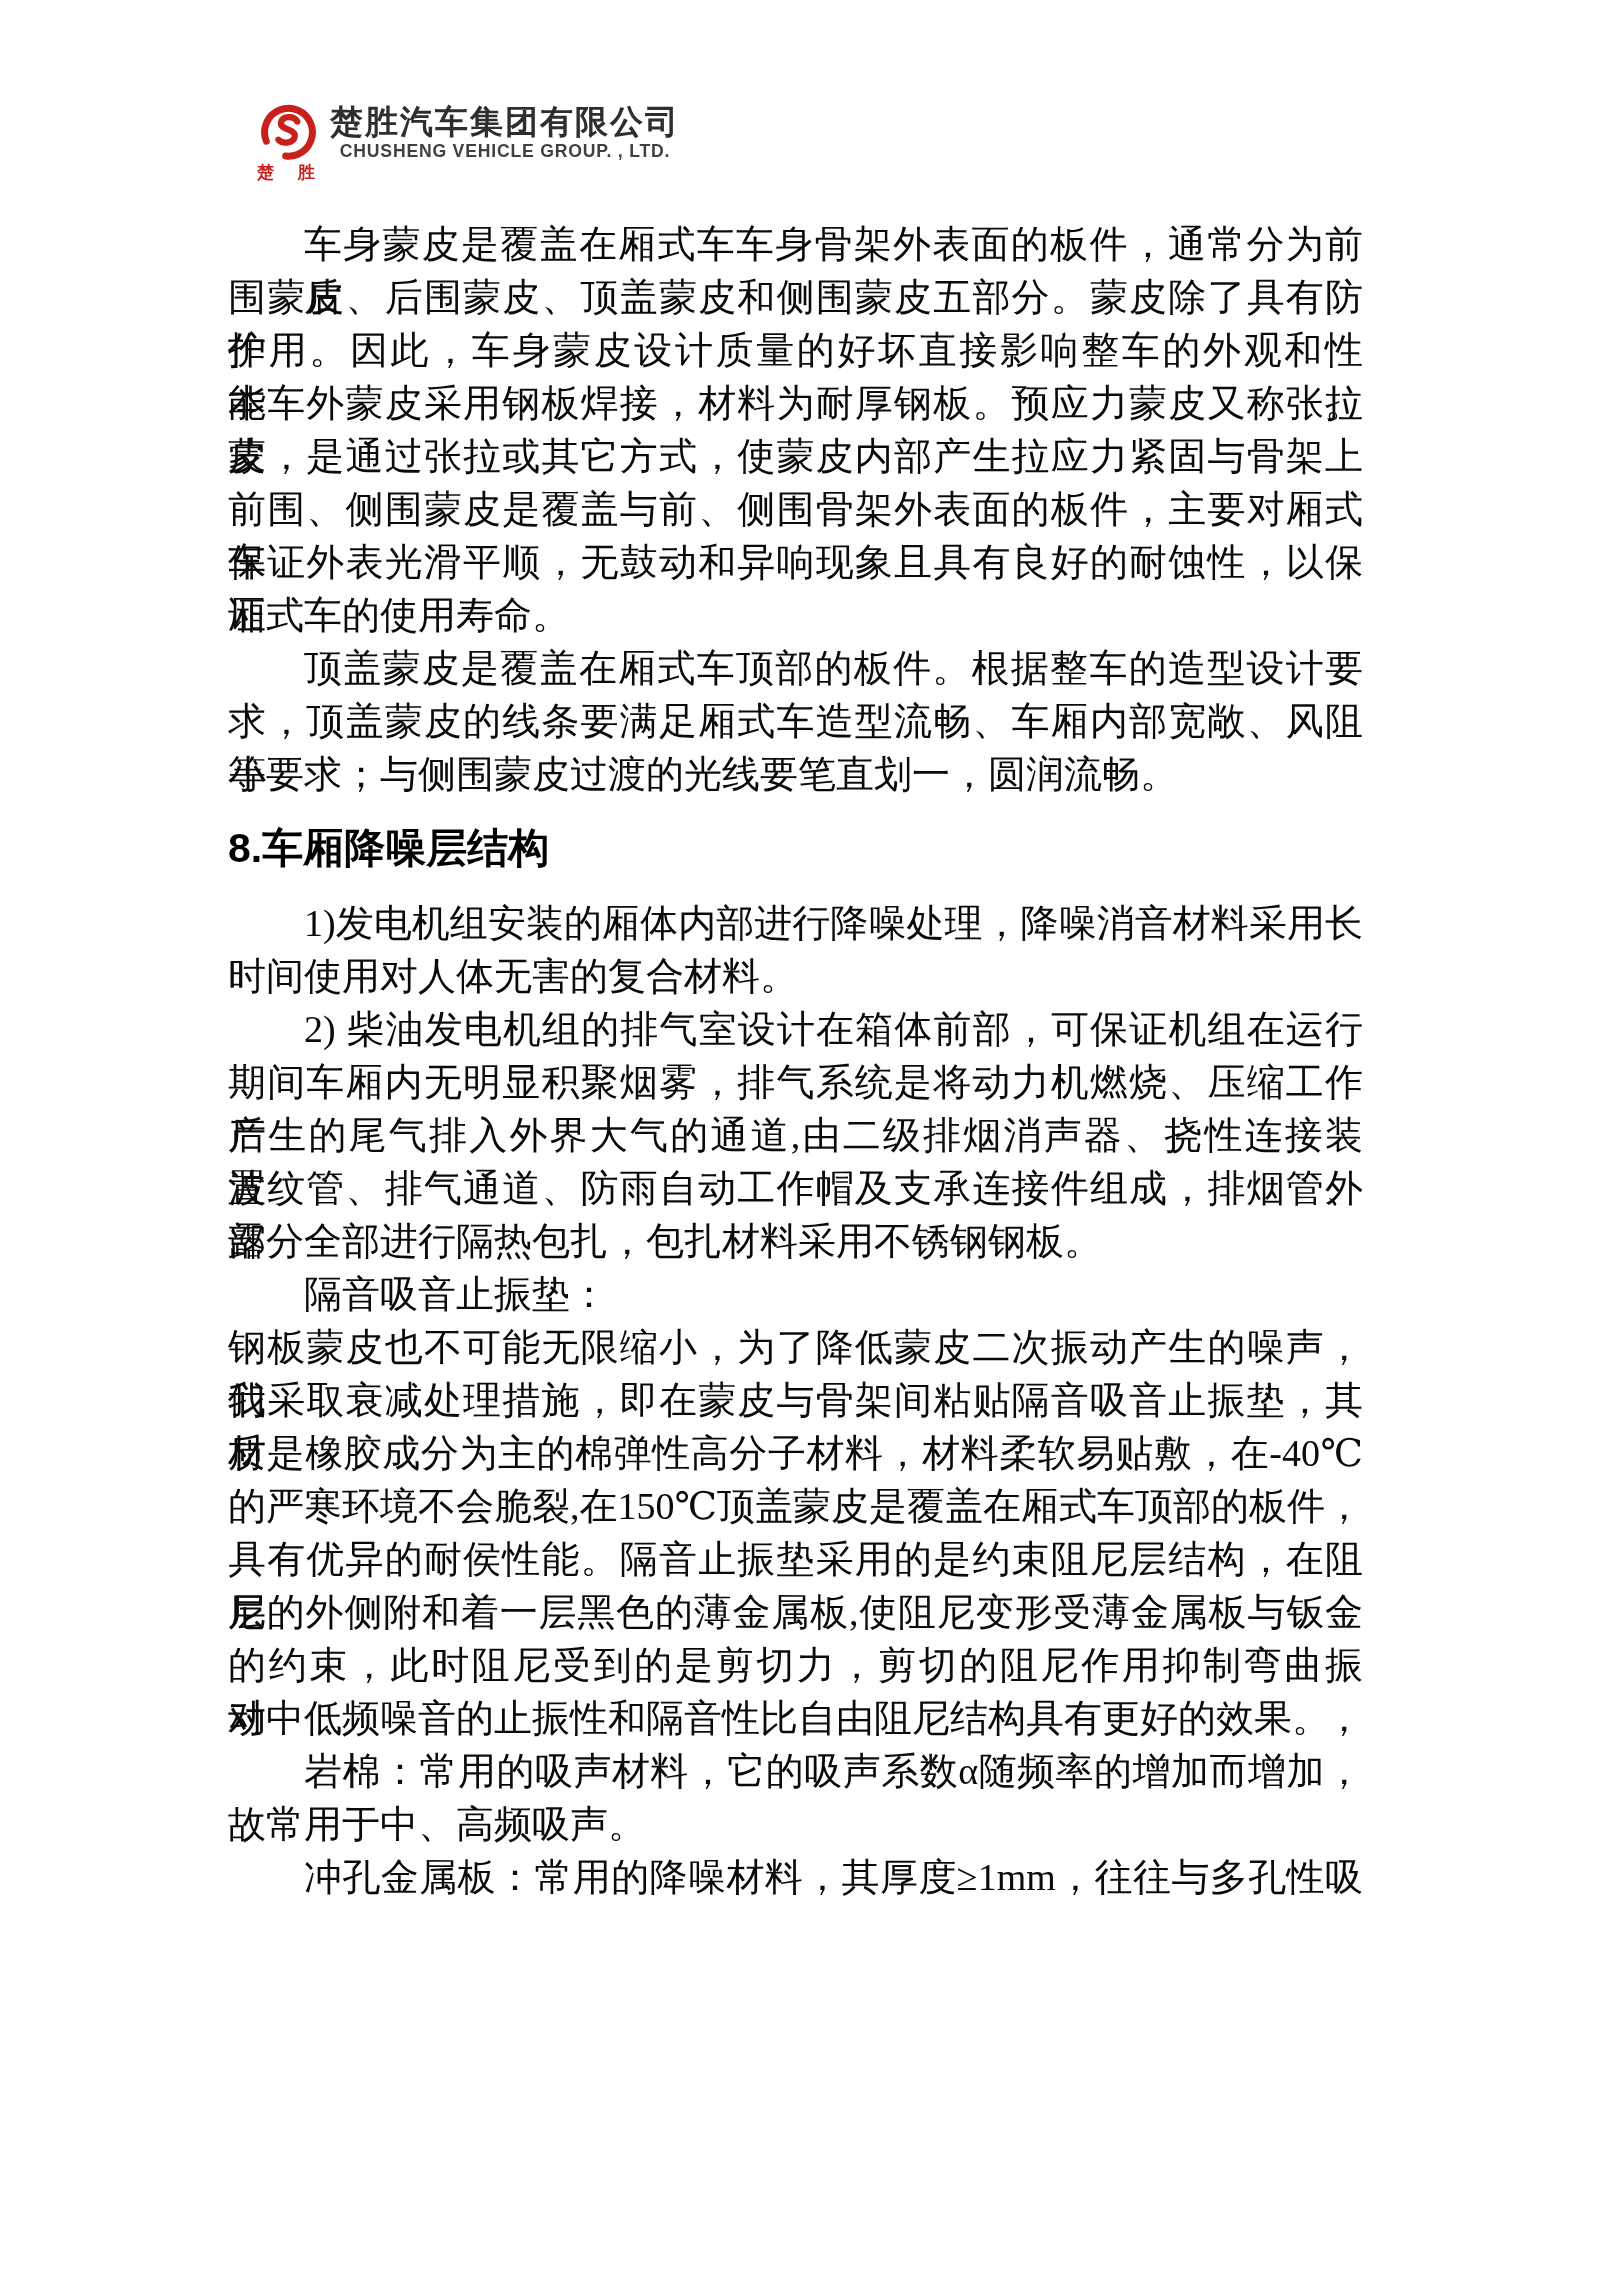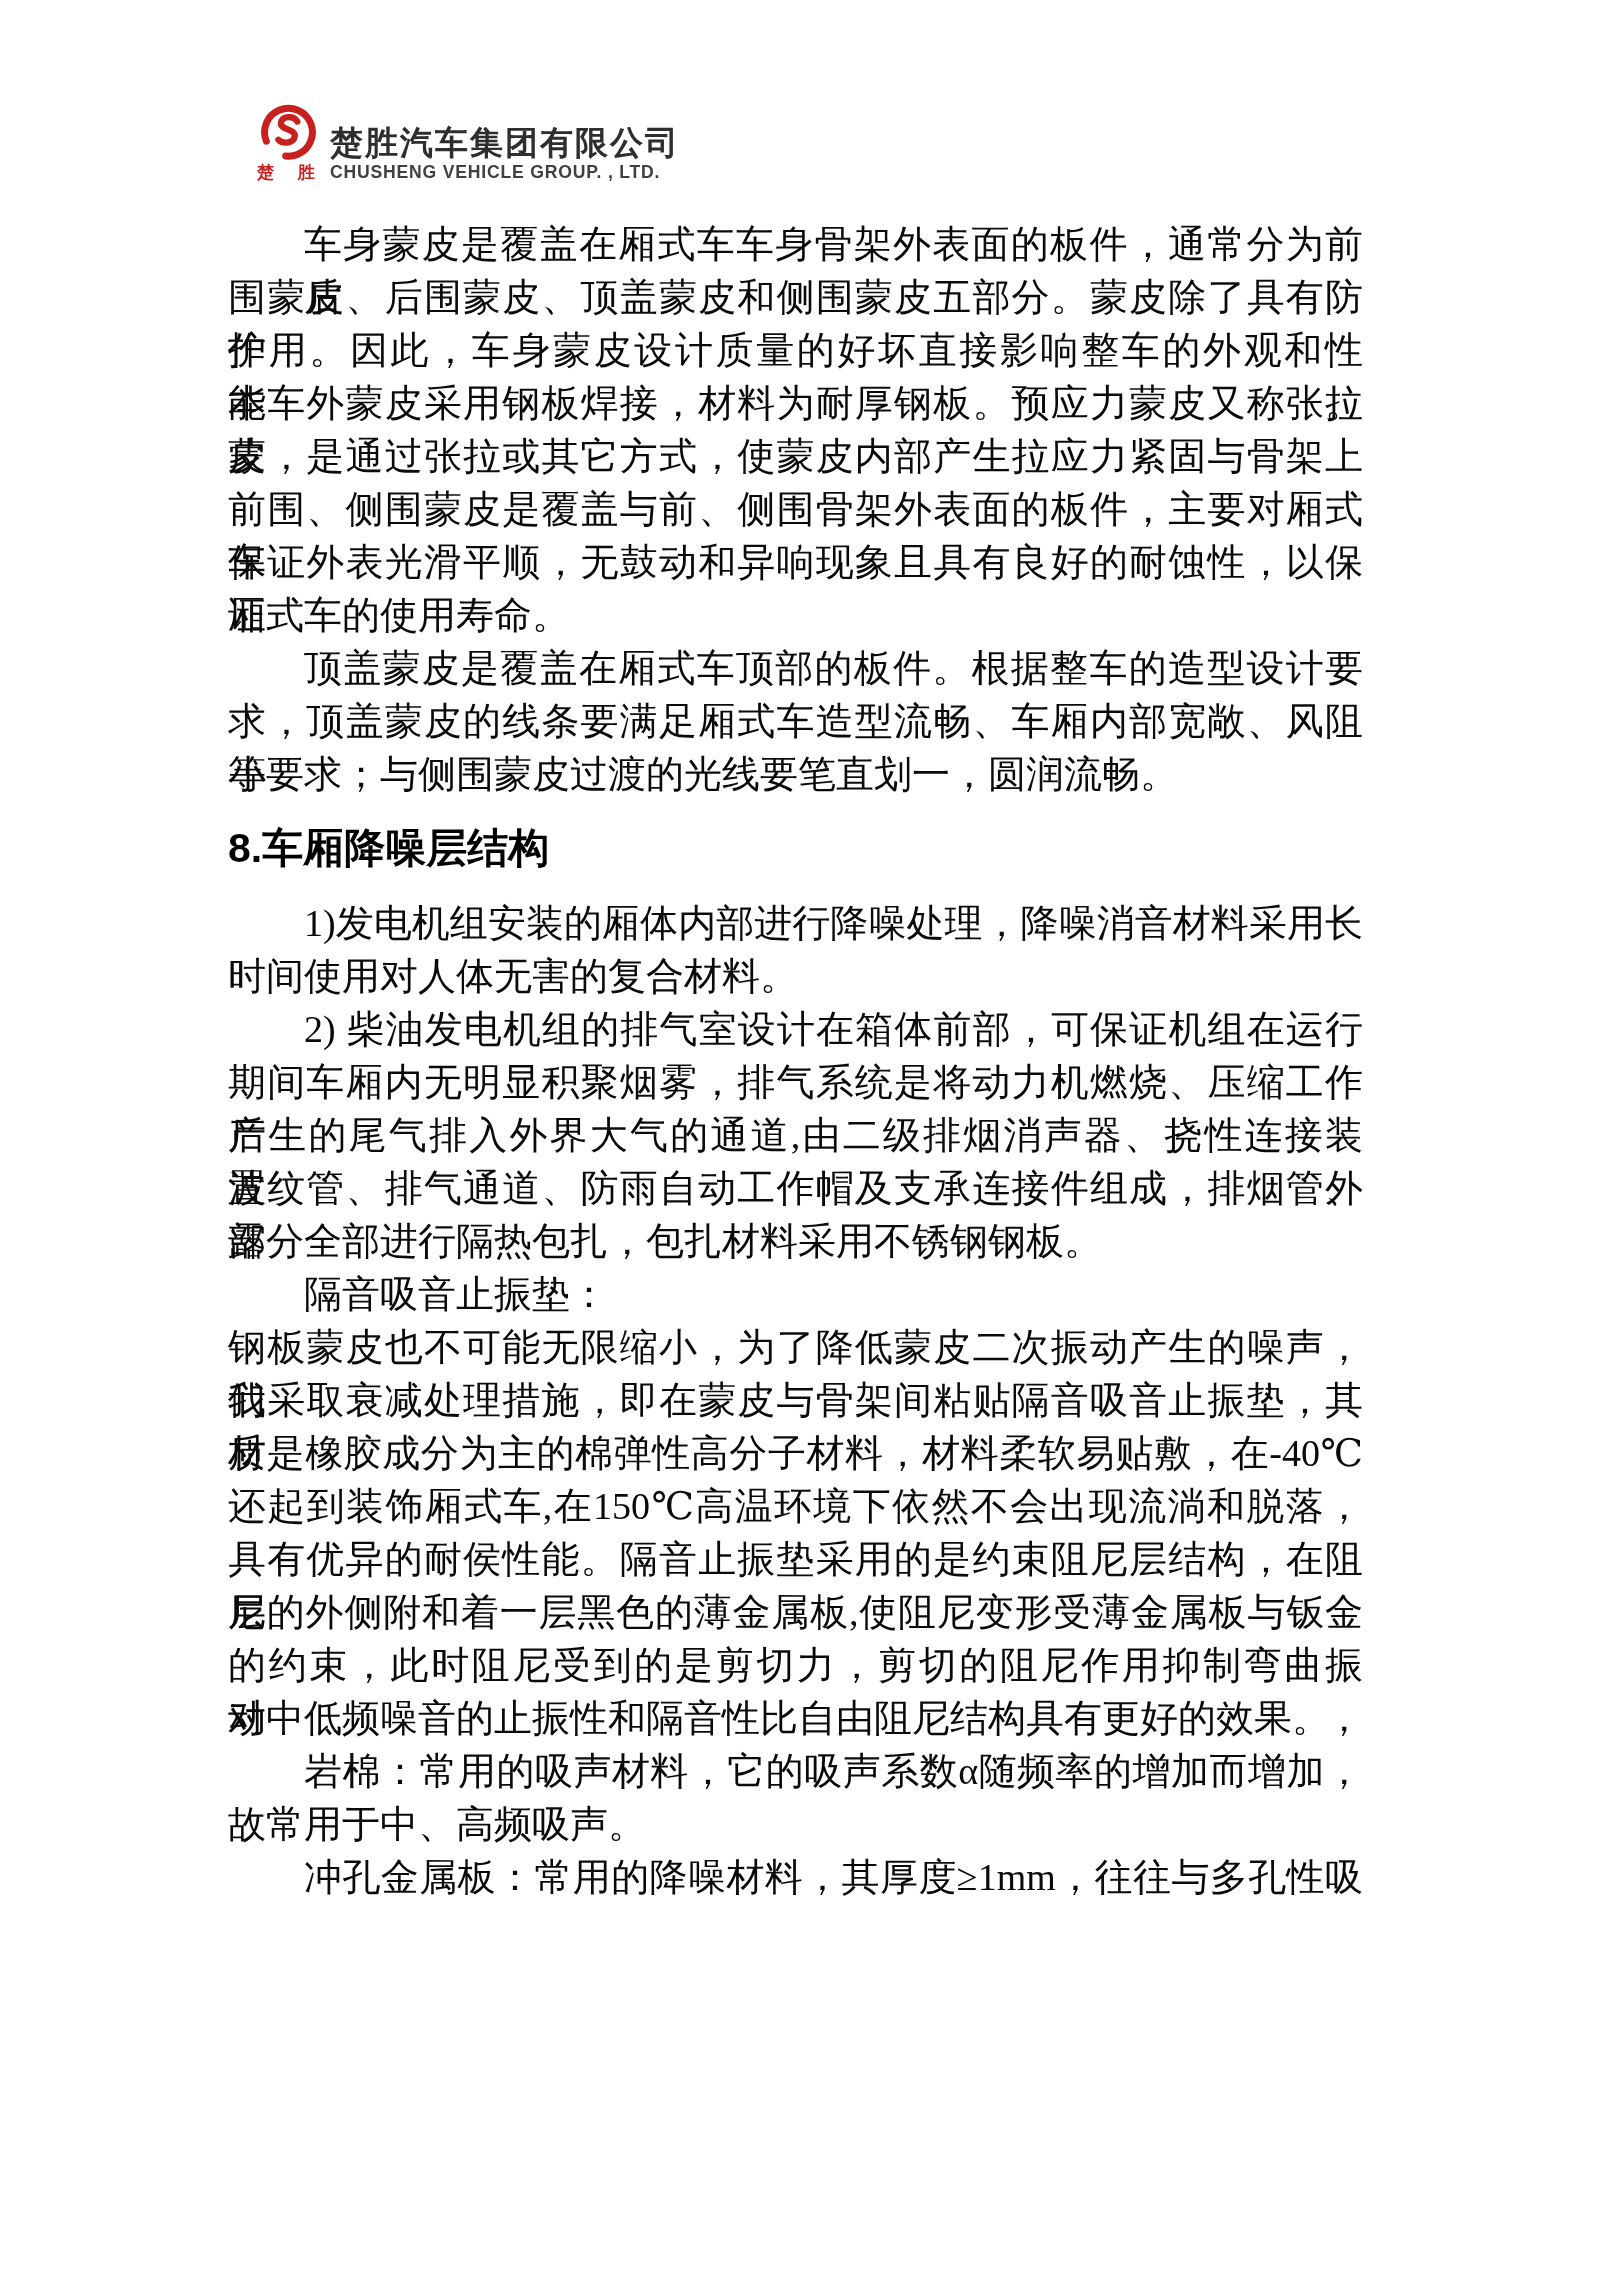--- a/index.html
+++ b/index.html
@@ -20,21 +20,21 @@
   .emblem-caption {
     margin-top:-3.9px;
     font-family:"Liberation Serif","DejaVu Serif",serif;
     font-weight:700;
     font-size:17px;
     color:#c8201c;
     letter-spacing:9.8px;
     white-space:nowrap;
     text-align:center;
   }
-  .titles { position:absolute; left:73px; top:21px; white-space:nowrap; }
+  .titles { position:absolute; left:73px; top:0; white-space:nowrap;text-align:center; }
   .company-zh {
     font-family:"Liberation Sans","DejaVu Sans",sans-serif;
     font-weight:700;
     font-size:33px;
     line-height:39px;
     color:#2e2e2e;
     letter-spacing:2px;
   }
   .company-en {
     font-family:"Liberation Sans","DejaVu Sans",sans-serif;
@@ -115,21 +115,21 @@
       <div class="text-line">时间使用对人体无害的复合材料。</div>
       <div class="text-line indent jl">2) 柴油发电机组的排气室设计在箱体前部，可保证机组在运行</div>
       <div class="text-line jl">期间车厢内无明显积聚烟雾，排气系统是将动力机燃烧、压缩工作后</div>
       <div class="text-line jl">产生的尾气排入外界大气的通道,由二级排烟消声器、挠性连接装置、</div>
       <div class="text-line jl">波纹管、排气通道、防雨自动工作帽及支承连接件组成，排烟管外露</div>
       <div class="text-line">部分全部进行隔热包扎，包扎材料采用不锈钢钢板。</div>
       <div class="text-line indent">隔音吸音止振垫：</div>
       <div class="text-line jl">钢板蒙皮也不可能无限缩小，为了降低蒙皮二次振动产生的噪声，我</div>
       <div class="text-line jl">们采取衰减处理措施，即在蒙皮与骨架间粘贴隔音吸音止振垫，其材</div>
       <div class="text-line jl">质是橡胶成分为主的棉弹性高分子材料，材料柔软易贴敷，在-40℃</div>
-      <div class="text-line jl">还起到装饰厢式车,在150℃高温环境下依然不会出现流淌和脱落，</div>
+      <div class="text-line jl">的严寒环境不会脆裂,在150℃顶盖蒙皮是覆盖在厢式车顶部的板件，</div>
       <div class="text-line jl">具有优异的耐侯性能。隔音止振垫采用的是约束阻尼层结构，在阻尼</div>
       <div class="text-line jl">层的外侧附和着一层黑色的薄金属板,使阻尼变形受薄金属板与钣金</div>
       <div class="text-line jl">的约束，此时阻尼受到的是剪切力，剪切的阻尼作用抑制弯曲振动，</div>
       <div class="text-line">对中低频噪音的止振性和隔音性比自由阻尼结构具有更好的效果。</div>
       <div class="text-line indent jl">岩棉：常用的吸声材料，它的吸声系数α随频率的增加而增加，</div>
       <div class="text-line">故常用于中、高频吸声。</div>
       <div class="text-line indent jl">冲孔金属板：常用的降噪材料，其厚度≥1mm，往往与多孔性吸</div>
     </div>
 
 </div>

